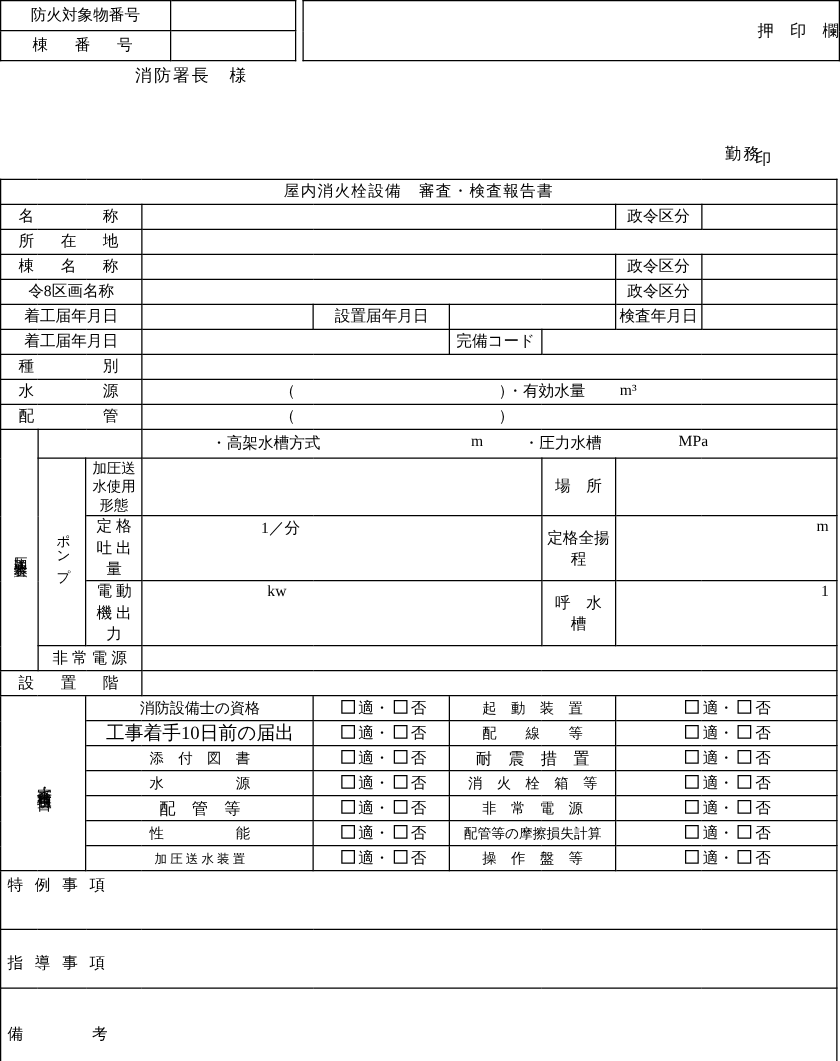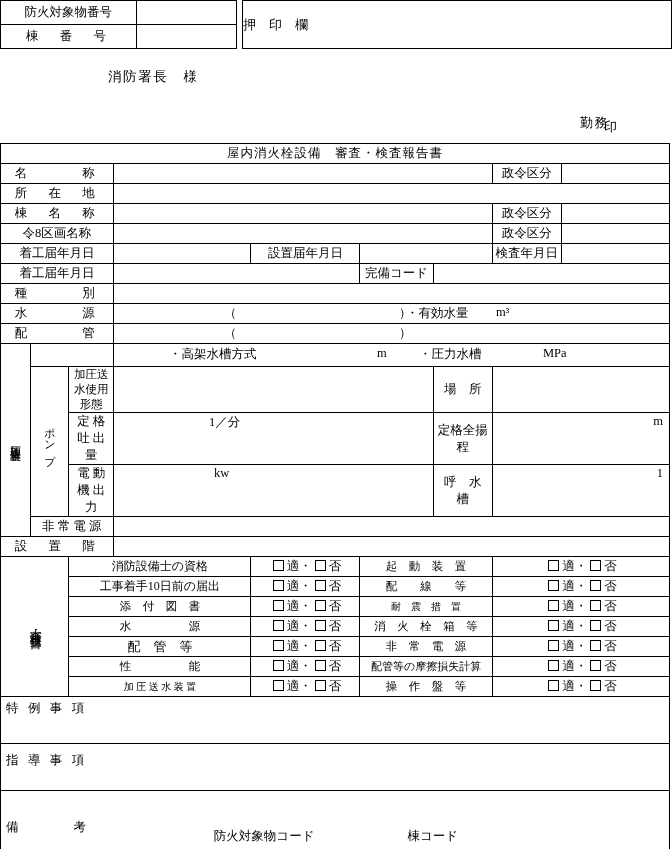--- a/index.html
+++ b/index.html
@@ -11,23 +11,23 @@
   .c{text-align:center;}
   .r{text-align:right;padding-right:4px;}
   .sp{ letter-spacing:0.35em;margin-left:12px; }
 
   
   .hdr{position:absolute;left:0;top:0;width:672px;}
   .hdr td{height:23px;}
   .hdr .lbl{width:135px;text-align:center;font-size:12.5px;}
   .hdr .val{width:100px;}
   .hdr .gap{border:none;width:5px;}
-  .hdr .stamp{width:430px;text-align:left;font-size:13px;}
-
-  .addr{position:absolute;left:108px;top:68px;font-size:13.5px;letter-spacing:0.12em;}
+  .hdr .stamp{width:430px;text-align:right;font-size:13px;}
+
+  .addr{position:absolute;left:108px;top:52px;font-size:13.5px;letter-spacing:0.12em;}
   .duty{position:absolute;left:580px;top:114px;font-size:13px;letter-spacing:0.12em;}
   .seal{position:absolute;left:604px;top:118px;font-size:13px;}
 
   
   .main{position:absolute;left:0;top:143px;width:670px;}
   .main td{height:19px;font-size:12.5px;}
   .title{height:21px;text-align:center;font-size:13px;letter-spacing:0.08em;}
 
   .cb{display:inline-block;width:9px;height:9px;border:1px solid #000;vertical-align:-1px;margin:0 3px;}
   .chkcell{font-size:12px;text-align:center;white-space:nowrap;}
@@ -205,35 +205,35 @@
       <td colspan="2" class="c" style="font-size:12px">消防設備士の資格</td>
       <td class="chkcell">
         <span class="cb"></span><span>適</span>・<span class="cb"></span><span>否</span>
       </td>
       <td colspan="2" class="c" style="font-size:11.5px">起　動　装　置</td>
       <td colspan="2" class="chkcell">
         <span class="cb"></span><span>適</span>・<span class="cb"></span><span>否</span>
       </td>
     </tr>
     <tr>
-      <td colspan="2" class="c" style="font-size:12px">工事着手10日前の届出</td>
+      <td colspan="2" class="c" style="font-size:15px">工事着手10日前の届出</td>
       <td class="chkcell">
         <span class="cb"></span><span>適</span>・<span class="cb"></span><span>否</span>
       </td>
       <td colspan="2" class="c" style="font-size:11.5px">配　　線　　等</td>
       <td colspan="2" class="chkcell">
         <span class="cb"></span><span>適</span>・<span class="cb"></span><span>否</span>
       </td>
     </tr>
     <tr>
       <td colspan="2" class="c" style="font-size:11.5px">添　付　図　書</td>
       <td class="chkcell">
         <span class="cb"></span><span>適</span>・<span class="cb"></span><span>否</span>
       </td>
-      <td colspan="2" class="c" style="font-size:10px">耐　震　措　置</td>
+      <td colspan="2" class="c" style="font-size:13px">耐　震　措　置</td>
       <td colspan="2" class="chkcell">
         <span class="cb"></span><span>適</span>・<span class="cb"></span><span>否</span>
       </td>
     </tr>
     <tr>
       <td colspan="2" class="c" style="font-size:11.5px">水　　　　　源</td>
       <td class="chkcell">
         <span class="cb"></span><span>適</span>・<span class="cb"></span><span>否</span>
       </td>
       <td colspan="2" class="c" style="font-size:11.5px">消　火　栓　箱　等</td>
@@ -274,32 +274,28 @@
 
     <tr>
       <td colspan="9" style="height:46px;vertical-align:top;position:relative">
         <span style="position:absolute;left:5px;top:3px;letter-spacing:0.25em">特 例 事 項</span>
         <span style="position:absolute;left:110px;top:3px"></span>
       </td>
     </tr>
 
     <tr>
       <td colspan="9" style="height:46px;vertical-align:top;position:relative">
-        <span style="position:absolute;left:5px;top:8px;letter-spacing:0.25em">指 導 事 項</span>
+        <span style="position:absolute;left:5px;top:18px;letter-spacing:0.25em">指 導 事 項</span>
         <span style="position:absolute;left:110px;top:3px"></span>
       </td>
     </tr>
 
     <tr>
       <td colspan="9" style="height:90px;vertical-align:top;position:relative">
         <span style="position:absolute;left:5px;top:28px;letter-spacing:0.35em">備　　　考</span>
         <span style="position:absolute;left:110px;top:28px"></span>
       </td>
     </tr>
   </tbody>
     </table>
 
-  <div class="footer">
-    <span class="f1">防火対象物コード</span>
-    <span>棟コード</span>
-  </div>
 
 </div>
 
 </body></html>

